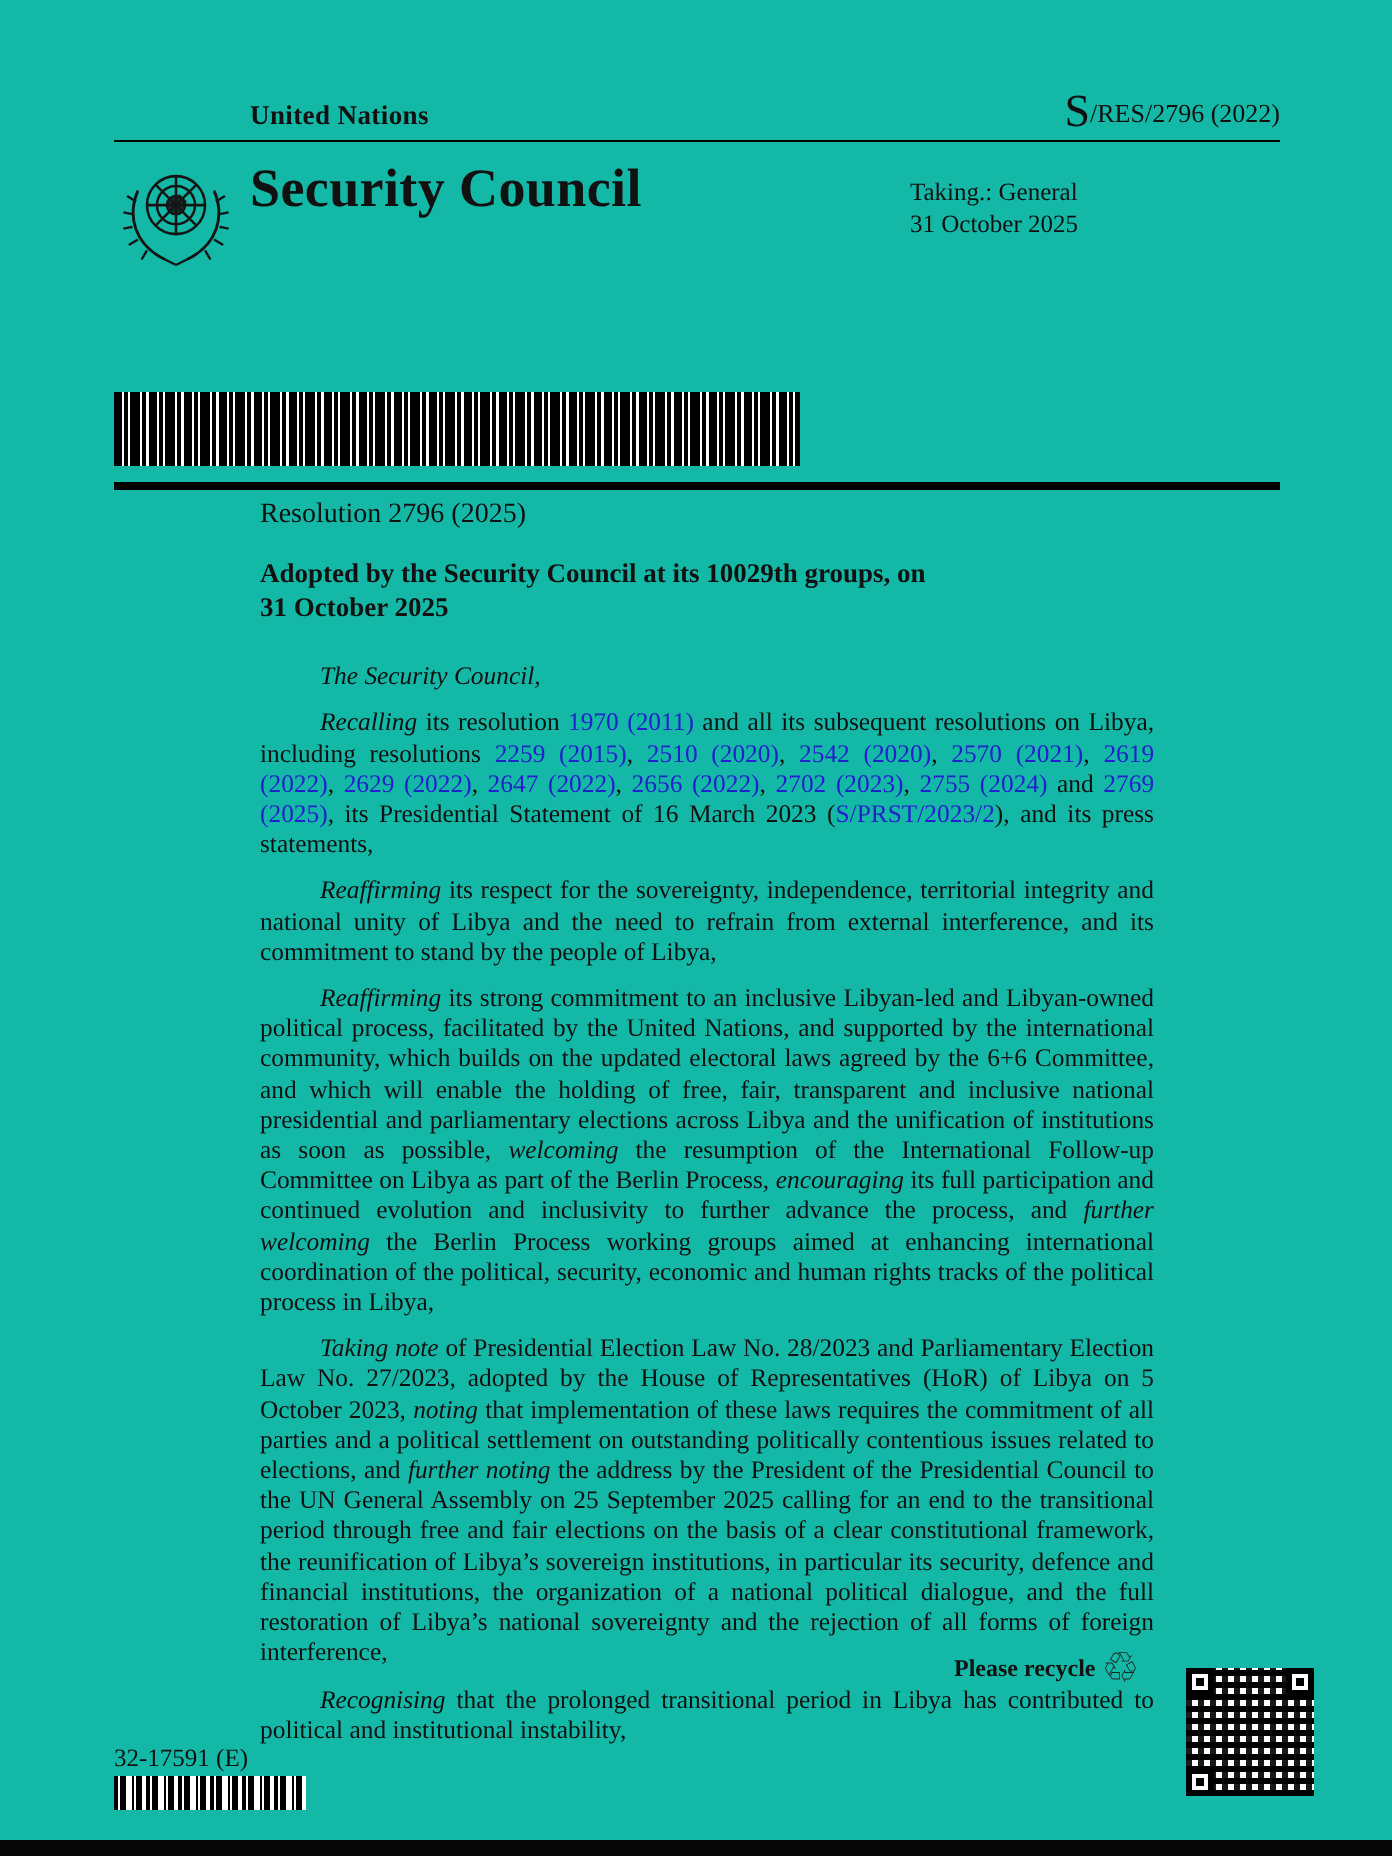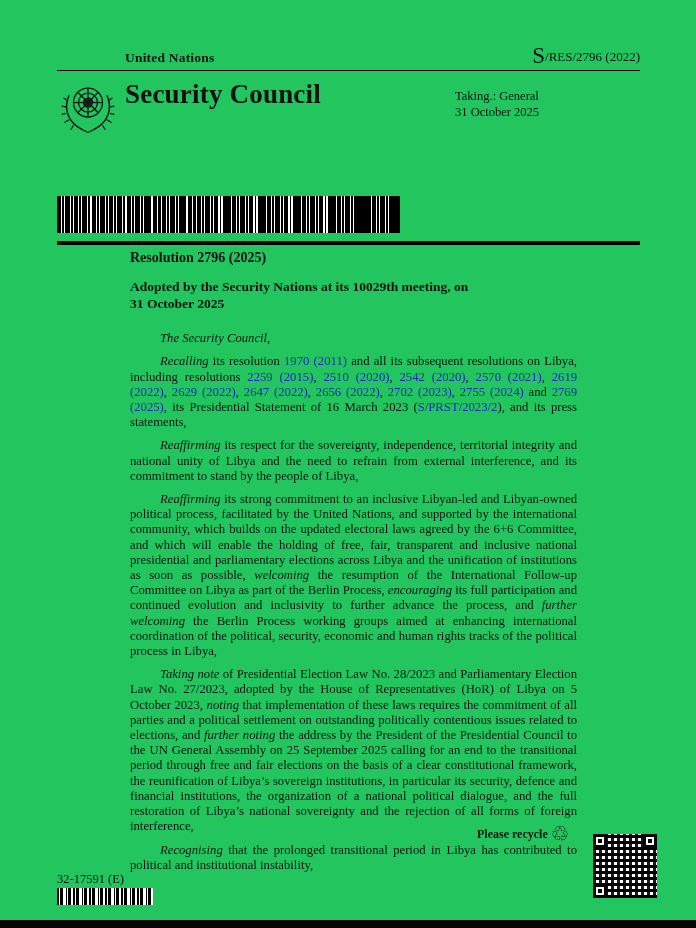--- a/index.html
+++ b/index.html
@@ -1,18 +1,18 @@
 <!DOCTYPE html>
 <html style="--link: #2222cc;"><head>
 <meta charset="utf-8">
 <style>
   html,body { margin:0; padding:0; background:#e8e8e8; }
   .page {
     position:relative; width:696px; height:928px; margin:0 auto;
-    background:#22c55e; overflow:hidden;
+    background:#14b8a6; overflow:hidden;
     font-family:"Liberation Serif", serif; color:#111;
   }
   
   .org-name {
     position:absolute; left:125px; top:50px;
     font-size:13.5px; font-weight:bold; letter-spacing:.2px;
   }
   .doc-symbol {
     position:absolute; right:56px; top:44px; font-size:13px; white-space:nowrap;
   }
@@ -40,21 +40,21 @@
   }
   .rule-thick {
     position:absolute; left:57px; top:241px; width:583px; height:0;
     border-top:4px solid #000;
   }
   
   .body-block {
     position:absolute; left:130px; top:250px; width:447px;
     font-size:12.7px; line-height:15.2px; text-align:justify;
   }
-  .res-title { font-size:14px; font-weight:bold; margin:0 0 14px 0; text-align:left; }
+  .res-title { font-size:14px; font-weight:normal; margin:0 0 14px 0; text-align:left; }
   .adopted   { font-size:13.5px; font-weight:bold; margin:0 0 19px 0; line-height:16.5px; text-align:left; }
   p.pre { margin:0 0 8px 0; text-indent:30px; }
   .it  { font-style:italic; }
   .lnk { color:var(--link,#2222cc); }
   
   .job-number { position:absolute; left:57px; top:872px; font-size:12.5px; }
   .footer-barcode {
     position:absolute; left:57px; top:888px; width:96px; height:17px;
     background:
       repeating-linear-gradient(90deg,
@@ -142,21 +142,21 @@
     <div>Taking.: General</div>
     <div>31 October 2025</div>
   </div>
 
   <div class="top-barcode"></div>
 
   <div class="rule-thick"></div>
 
   <main class="body-block">
     <h1 class="res-title">Resolution 2796 (2025)</h1>
-    <h2 class="adopted"><span>Adopted by the Security Nations at its 10029th meeting, on</span><br><span>31 October 2025</span></h2>
+    <h2 class="adopted"><span>Adopted by the Security Council at its 10029th groups, on</span><br><span>31 October 2025</span></h2>
     <div id="paras">
         <p class="pre"><span class="it">The Security Council,</span></p>
         <p class="pre"><span class="it">Recalling</span><span> its resolution </span><span class="lnk">1970 (2011)</span><span> and all its subsequent resolutions on Libya, including resolutions </span><span class="lnk">2259 (2015)</span><span>, </span><span class="lnk">2510 (2020)</span><span>, </span><span class="lnk">2542 (2020)</span><span>, </span><span class="lnk">2570 (2021)</span><span>, </span><span class="lnk">2619 (2022)</span><span>, </span><span class="lnk">2629 (2022)</span><span>, </span><span class="lnk">2647 (2022)</span><span>, </span><span class="lnk">2656 (2022)</span><span>, </span><span class="lnk">2702 (2023)</span><span>, </span><span class="lnk">2755 (2024)</span><span> and </span><span class="lnk">2769 (2025)</span><span>, its Presidential Statement of 16 March 2023 (</span><span class="lnk">S/PRST/2023/2</span><span>), and its press statements,</span></p>
         <p class="pre"><span class="it">Reaffirming</span><span> its respect for the sovereignty, independence, territorial integrity and national unity of Libya and the need to refrain from external interference, and its commitment to stand by the people of Libya,</span></p>
         <p class="pre"><span class="it">Reaffirming</span><span> its strong commitment to an inclusive Libyan-led and Libyan-owned political process, facilitated by the United Nations, and supported by the international community, which builds on the updated electoral laws agreed by the 6+6 Committee, and which will enable the holding of free, fair, transparent and inclusive national presidential and parliamentary elections across Libya and the unification of institutions as soon as possible, </span><span class="it">welcoming</span><span> the resumption of the International Follow-up Committee on Libya as part of the Berlin Process, </span><span class="it">encouraging</span><span> its full participation and continued evolution and inclusivity to further advance the process, and </span><span class="it">further welcoming</span><span> the Berlin Process working groups aimed at enhancing international coordination of the political, security, economic and human rights tracks of the political process in Libya,</span></p>
         <p class="pre"><span class="it">Taking note</span><span> of Presidential Election Law No. 28/2023 and Parliamentary Election Law No. 27/2023, adopted by the House of Representatives (HoR) of Libya on 5 October 2023, </span><span class="it">noting</span><span> that implementation of these laws requires the commitment of all parties and a political settlement on outstanding politically contentious issues related to elections, and </span><span class="it">further noting</span><span> the address by the President of the Presidential Council to the UN General Assembly on 25 September 2025 calling for an end to the transitional period through free and fair elections on the basis of a clear constitutional framework, the reunification of Libya’s sovereign institutions, in particular its security, defence and financial institutions, the organization of a national political dialogue, and the full restoration of Libya’s national sovereignty and the rejection of all forms of foreign interference,</span></p>
         <p class="pre"><span class="it">Recognising</span><span> that the prolonged transitional period in Libya has contributed to political and institutional instability,</span></p>
       </div>
   </main>
 

